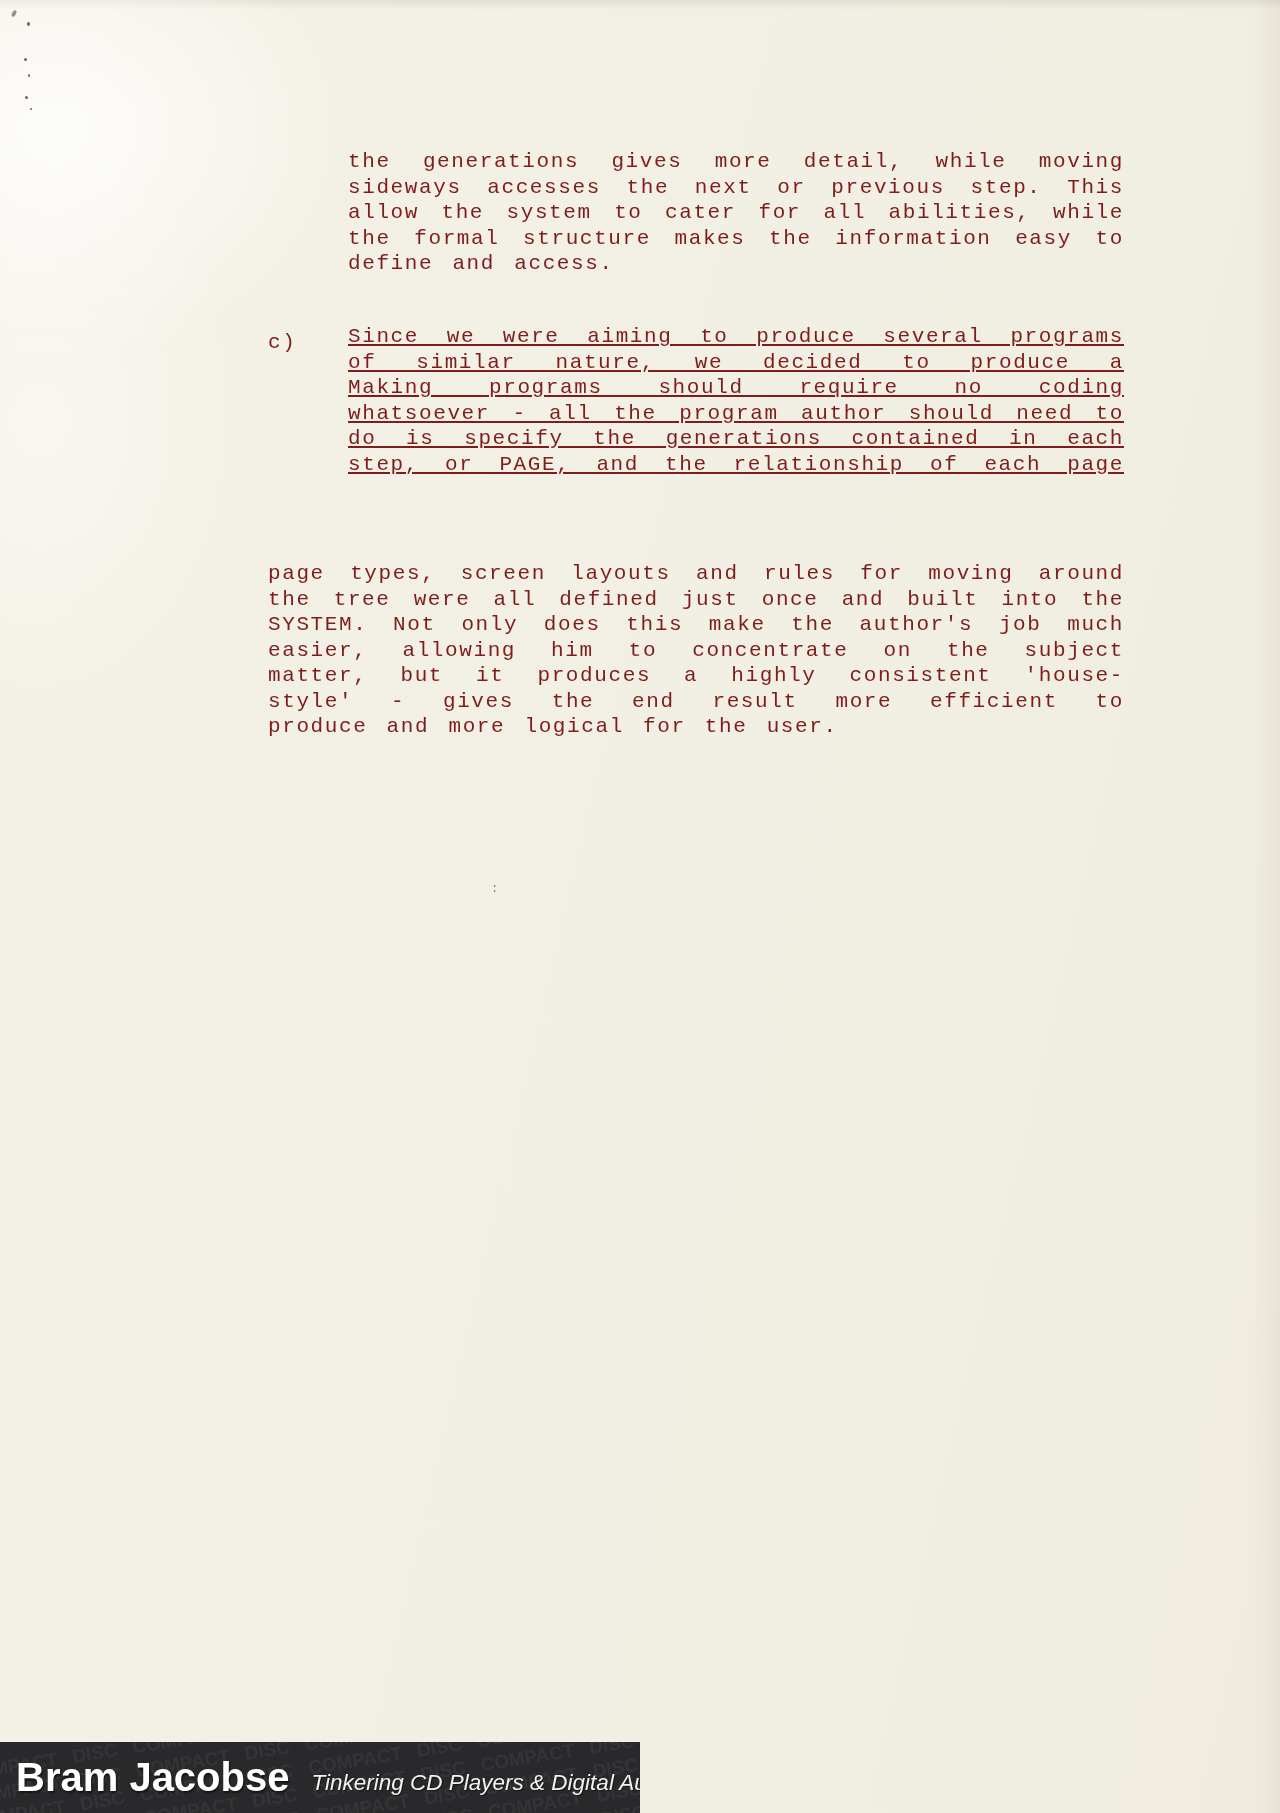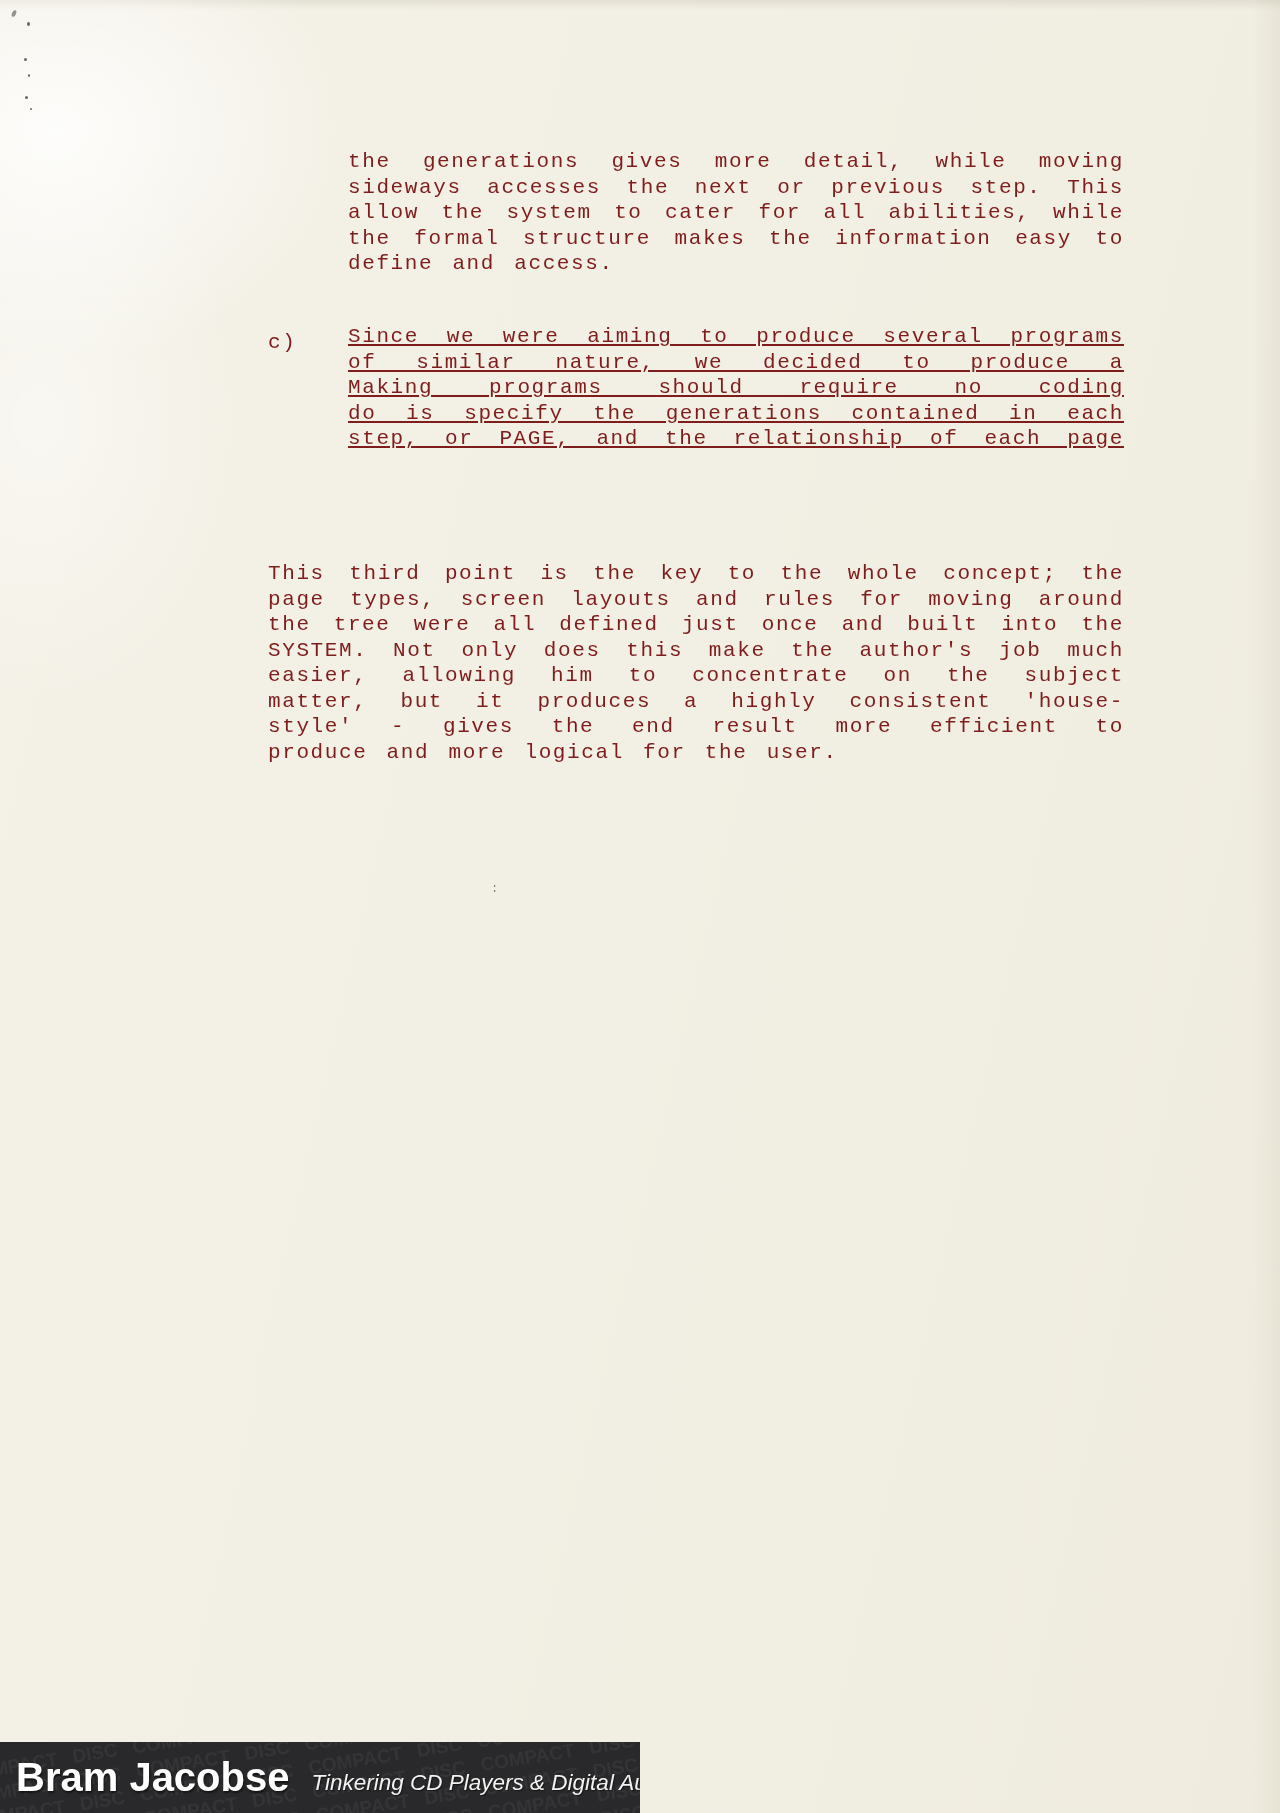--- a/index.html
+++ b/index.html
@@ -114,26 +114,26 @@
     <div class="tline">the formal structure makes the information easy to</div>
     <div class="tline tline-last">define and access.</div>
   </div>
 
 <div class="typeblock para-b-label">c)</div>
 
 <div class="typeblock para-b">
     <div class="tline">Since we were aiming to produce several programs</div>
     <div class="tline">of similar nature,  we decided to produce a</div>
     <div class="tline">Making programs should require no coding</div>
+    <div class="tline">whatsoever - all the program author should need to</div>
     <div class="tline">do is specify the generations contained in each</div>
     <div class="tline">step, or PAGE, and the relationship of each page</div>
   </div>
 
 <div class="typeblock para-c">
-    <div class="tline">This third point is the key to the whole concept; the</div>
     <div class="tline">page types, screen layouts and rules for moving around</div>
     <div class="tline">the tree were all defined just once and built into the</div>
     <div class="tline">SYSTEM.  Not only does this make the author's job much</div>
     <div class="tline">easier, allowing him to concentrate on the subject</div>
     <div class="tline">matter, but it produces a highly consistent 'house-</div>
     <div class="tline">style' - gives the end result more efficient to</div>
     <div class="tline tline-last">produce and more logical for the user.</div>
   </div>
 
 <div class="banner">

